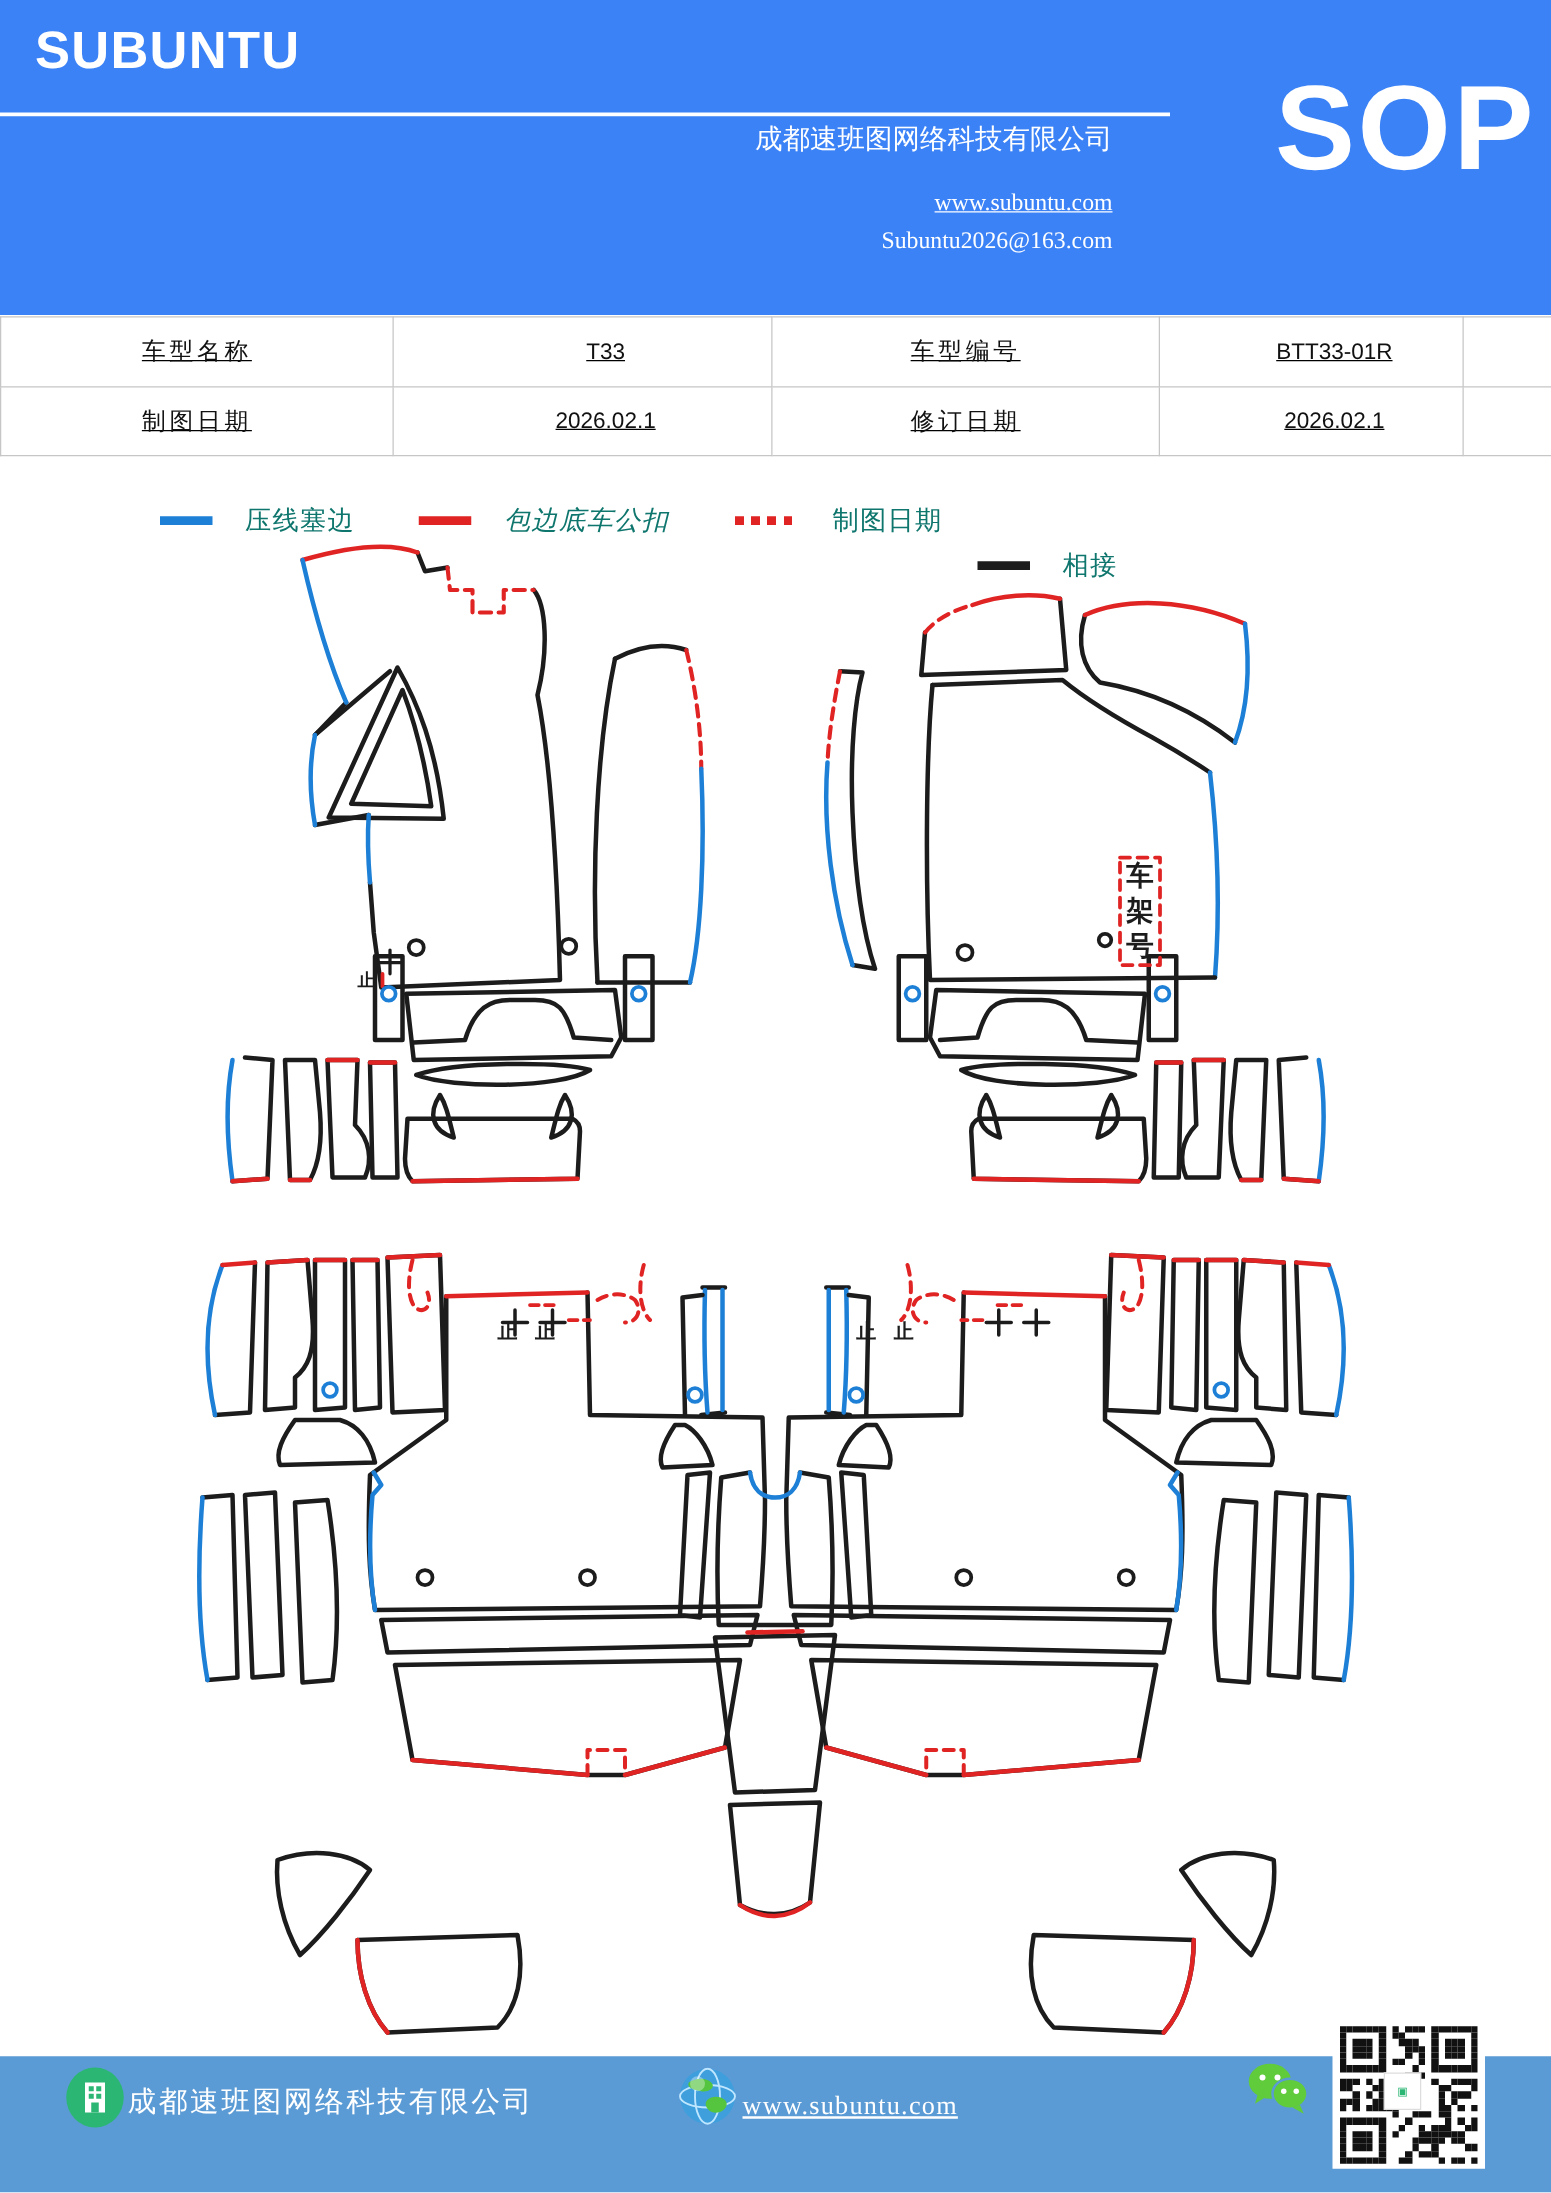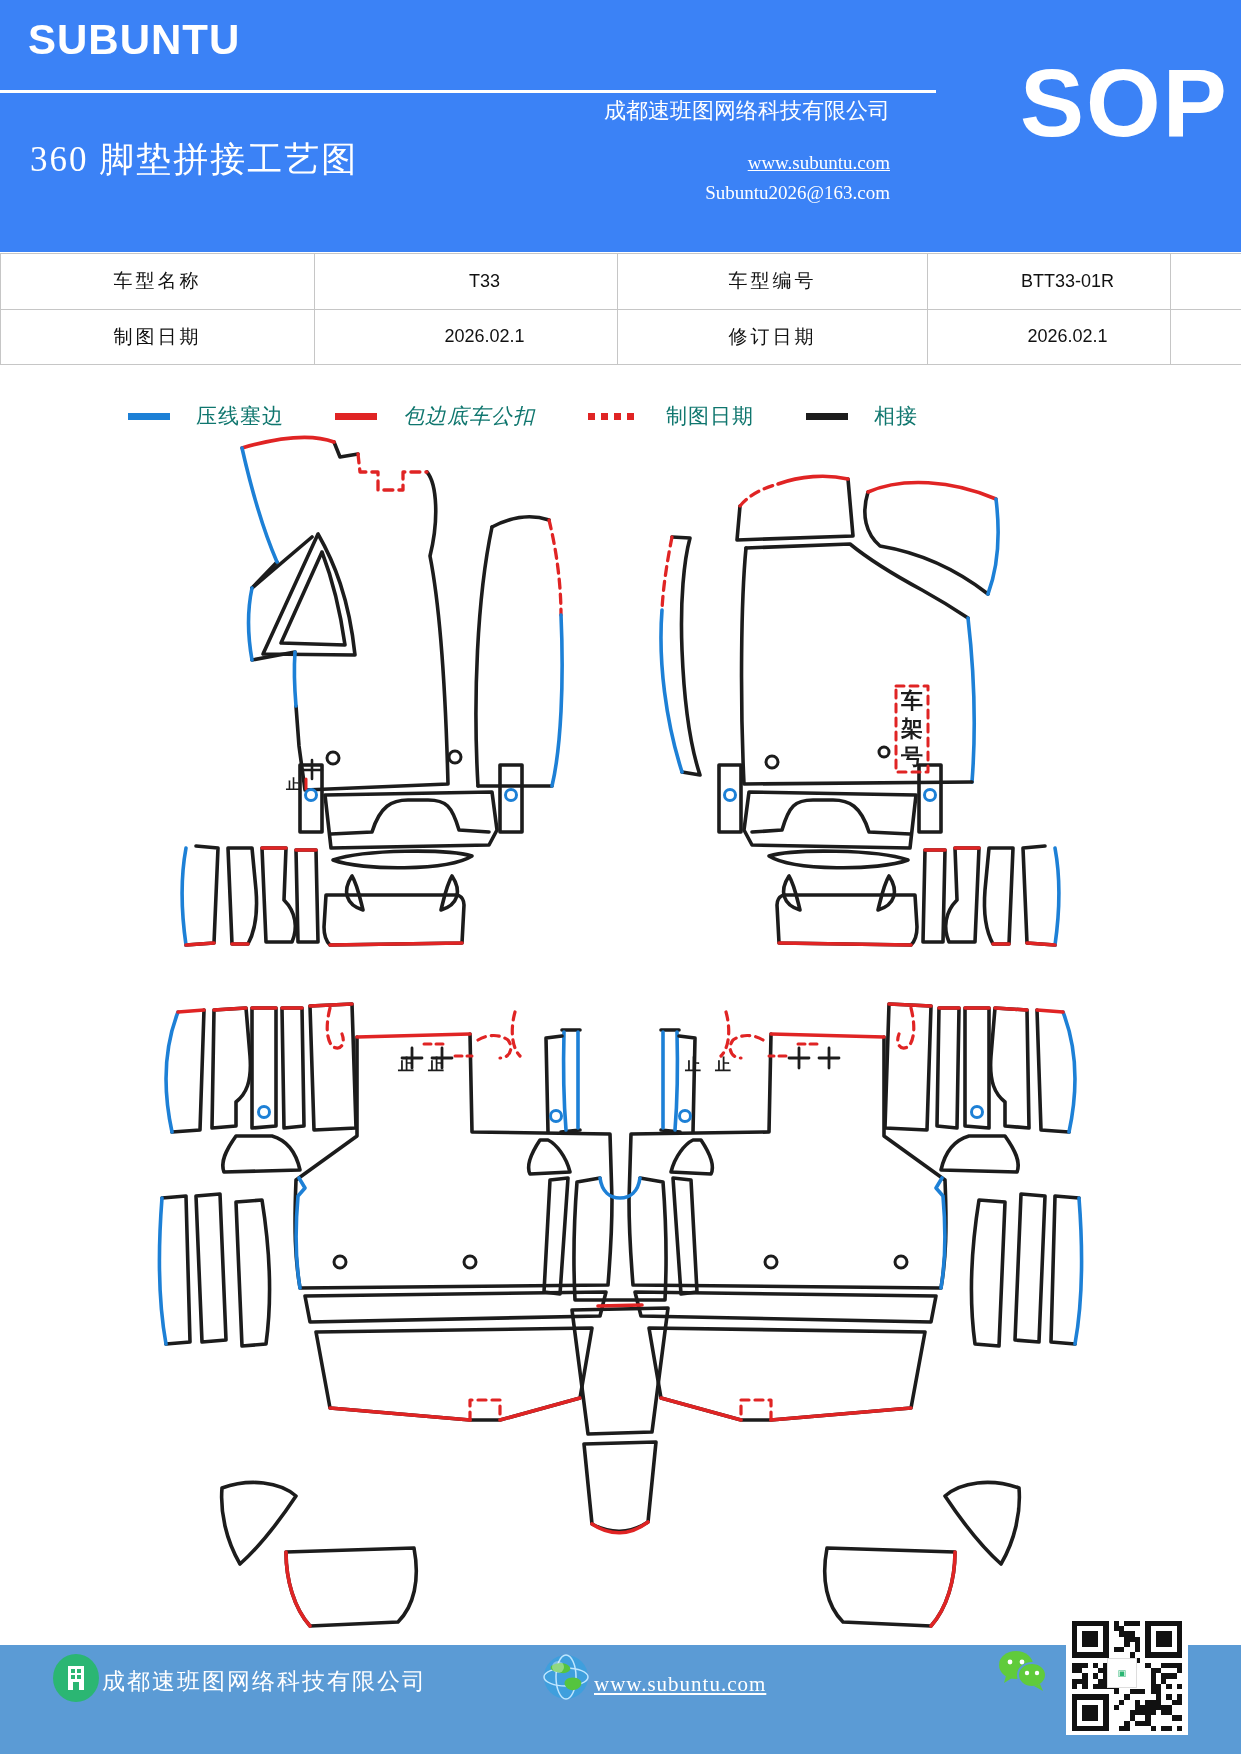--- a/index.html
+++ b/index.html
@@ -7,21 +7,21 @@
   
   .header{position:absolute;left:0;top:0;width:1241px;height:252px;background:#3b82f6;}
   .brand{position:absolute;left:28px;top:16px;color:#fff;font-size:42px;font-weight:900;letter-spacing:1px;font-family:"Liberation Sans",sans-serif;}
   .hrule{position:absolute;left:0;top:90px;width:936px;height:3px;background:#ffffff;}
   .doc-title{position:absolute;left:30px;top:136px;color:#fff;font-size:35px;letter-spacing:2px;font-family:"Liberation Serif",serif;}
   .hd-company{position:absolute;left:0;top:96px;width:890px;text-align:right;color:#fff;font-size:22px;font-family:"Liberation Serif",serif;}
   .hd-site{position:absolute;left:0;top:152px;width:890px;text-align:right;color:#fff;font-size:19px;font-family:"Liberation Serif",serif;text-decoration:underline;}
   .hd-mail{position:absolute;left:0;top:182px;width:890px;text-align:right;color:#fff;font-size:19px;font-family:"Liberation Serif",serif;}
   .sop{position:absolute;left:1020px;top:48px;width:200px;color:#fff;font-size:96px;font-weight:700;letter-spacing:2px;font-family:"Liberation Sans",sans-serif;}
   
-  .info-table{position:absolute;left:0;top:253px;width:1241px;height:112px;border-collapse:collapse;table-layout:fixed;background:#fff;}
+  .info-table{position:absolute;left:0;top:253px;width:1241px;height:112px;border-collapse:collapse;table-layout:fixed;background:#fff;text-decoration:underline;}
   .info-table td{border:1px solid #c6c6c6;text-align:center;vertical-align:middle;font-size:19px;color:#111;}
   .info-table td.lab{font-family:"Liberation Serif",serif;letter-spacing:3px;}
   .info-table td.val{font-family:"Liberation Sans",sans-serif;font-size:18px;padding-left:38px;}
   
   .legend{position:absolute;left:0;top:398px;width:1241px;height:36px;}
   .legend .item{position:absolute;top:0;height:36px;display:flex;align-items:center;}
   .sw{display:inline-block;width:42px;height:7px;margin-right:26px;}
   .sw.blue{background:#1d80d6;}
   .sw.red{background:#e02424;}
   .sw.black{background:#1c1c1c;}
@@ -38,21 +38,20 @@
   .qr-grid{position:relative;width:110px;height:110px;display:grid;grid-template-columns:repeat(21,1fr);grid-template-rows:repeat(21,1fr);}
   .qr-grid .m{background:#111;}
   .qr-logo{position:absolute;left:41px;top:41px;width:28px;height:28px;background:#fff;border:1px solid #ddd;display:flex;align-items:center;justify-content:center;font-size:9px;color:#2bb673;}
 </style>
 </head>
 <body>
 
 <div class="header">
   <div class="brand">SUBUNTU</div>
   <div class="hrule"></div>
-  <div class="doc-title">360 脚垫拼接工艺图</div>
   <div class="hd-company">成都速班图网络科技有限公司</div>
   <div class="hd-site">www.subuntu.com</div>
   <div class="hd-mail">Subuntu2026@163.com</div>
   <div class="sop">SOP</div>
 </div>
 
 <table class="info-table">
   <colgroup>
       <col style="width:314px">
       <col style="width:303px">
@@ -84,21 +83,21 @@
     <span class="lbl">压线塞边</span>
   </div>
   <div class="item" style="left:335px;font-style:italic;">
     <span class="sw red"></span>
     <span class="lbl">包边底车公扣</span>
   </div>
   <div class="item" style="left:588px;">
     <span class="sw dashred"></span>
     <span class="lbl">制图日期</span>
   </div>
-  <div class="item" style="left:806px;">
+  <div class="item" style="left:782px;margin-top:36px;">
     <span class="sw black"></span>
     <span class="lbl">相接</span>
   </div>
 </div>
 
 <div class="draw-wrap">
 <svg width="1241" height="1212" viewBox="0 430 1241 1212" fill="none" stroke-linecap="round" stroke-linejoin="round">
   <g stroke="#1c1c1c" stroke-width="3.6">
 
     <g>

